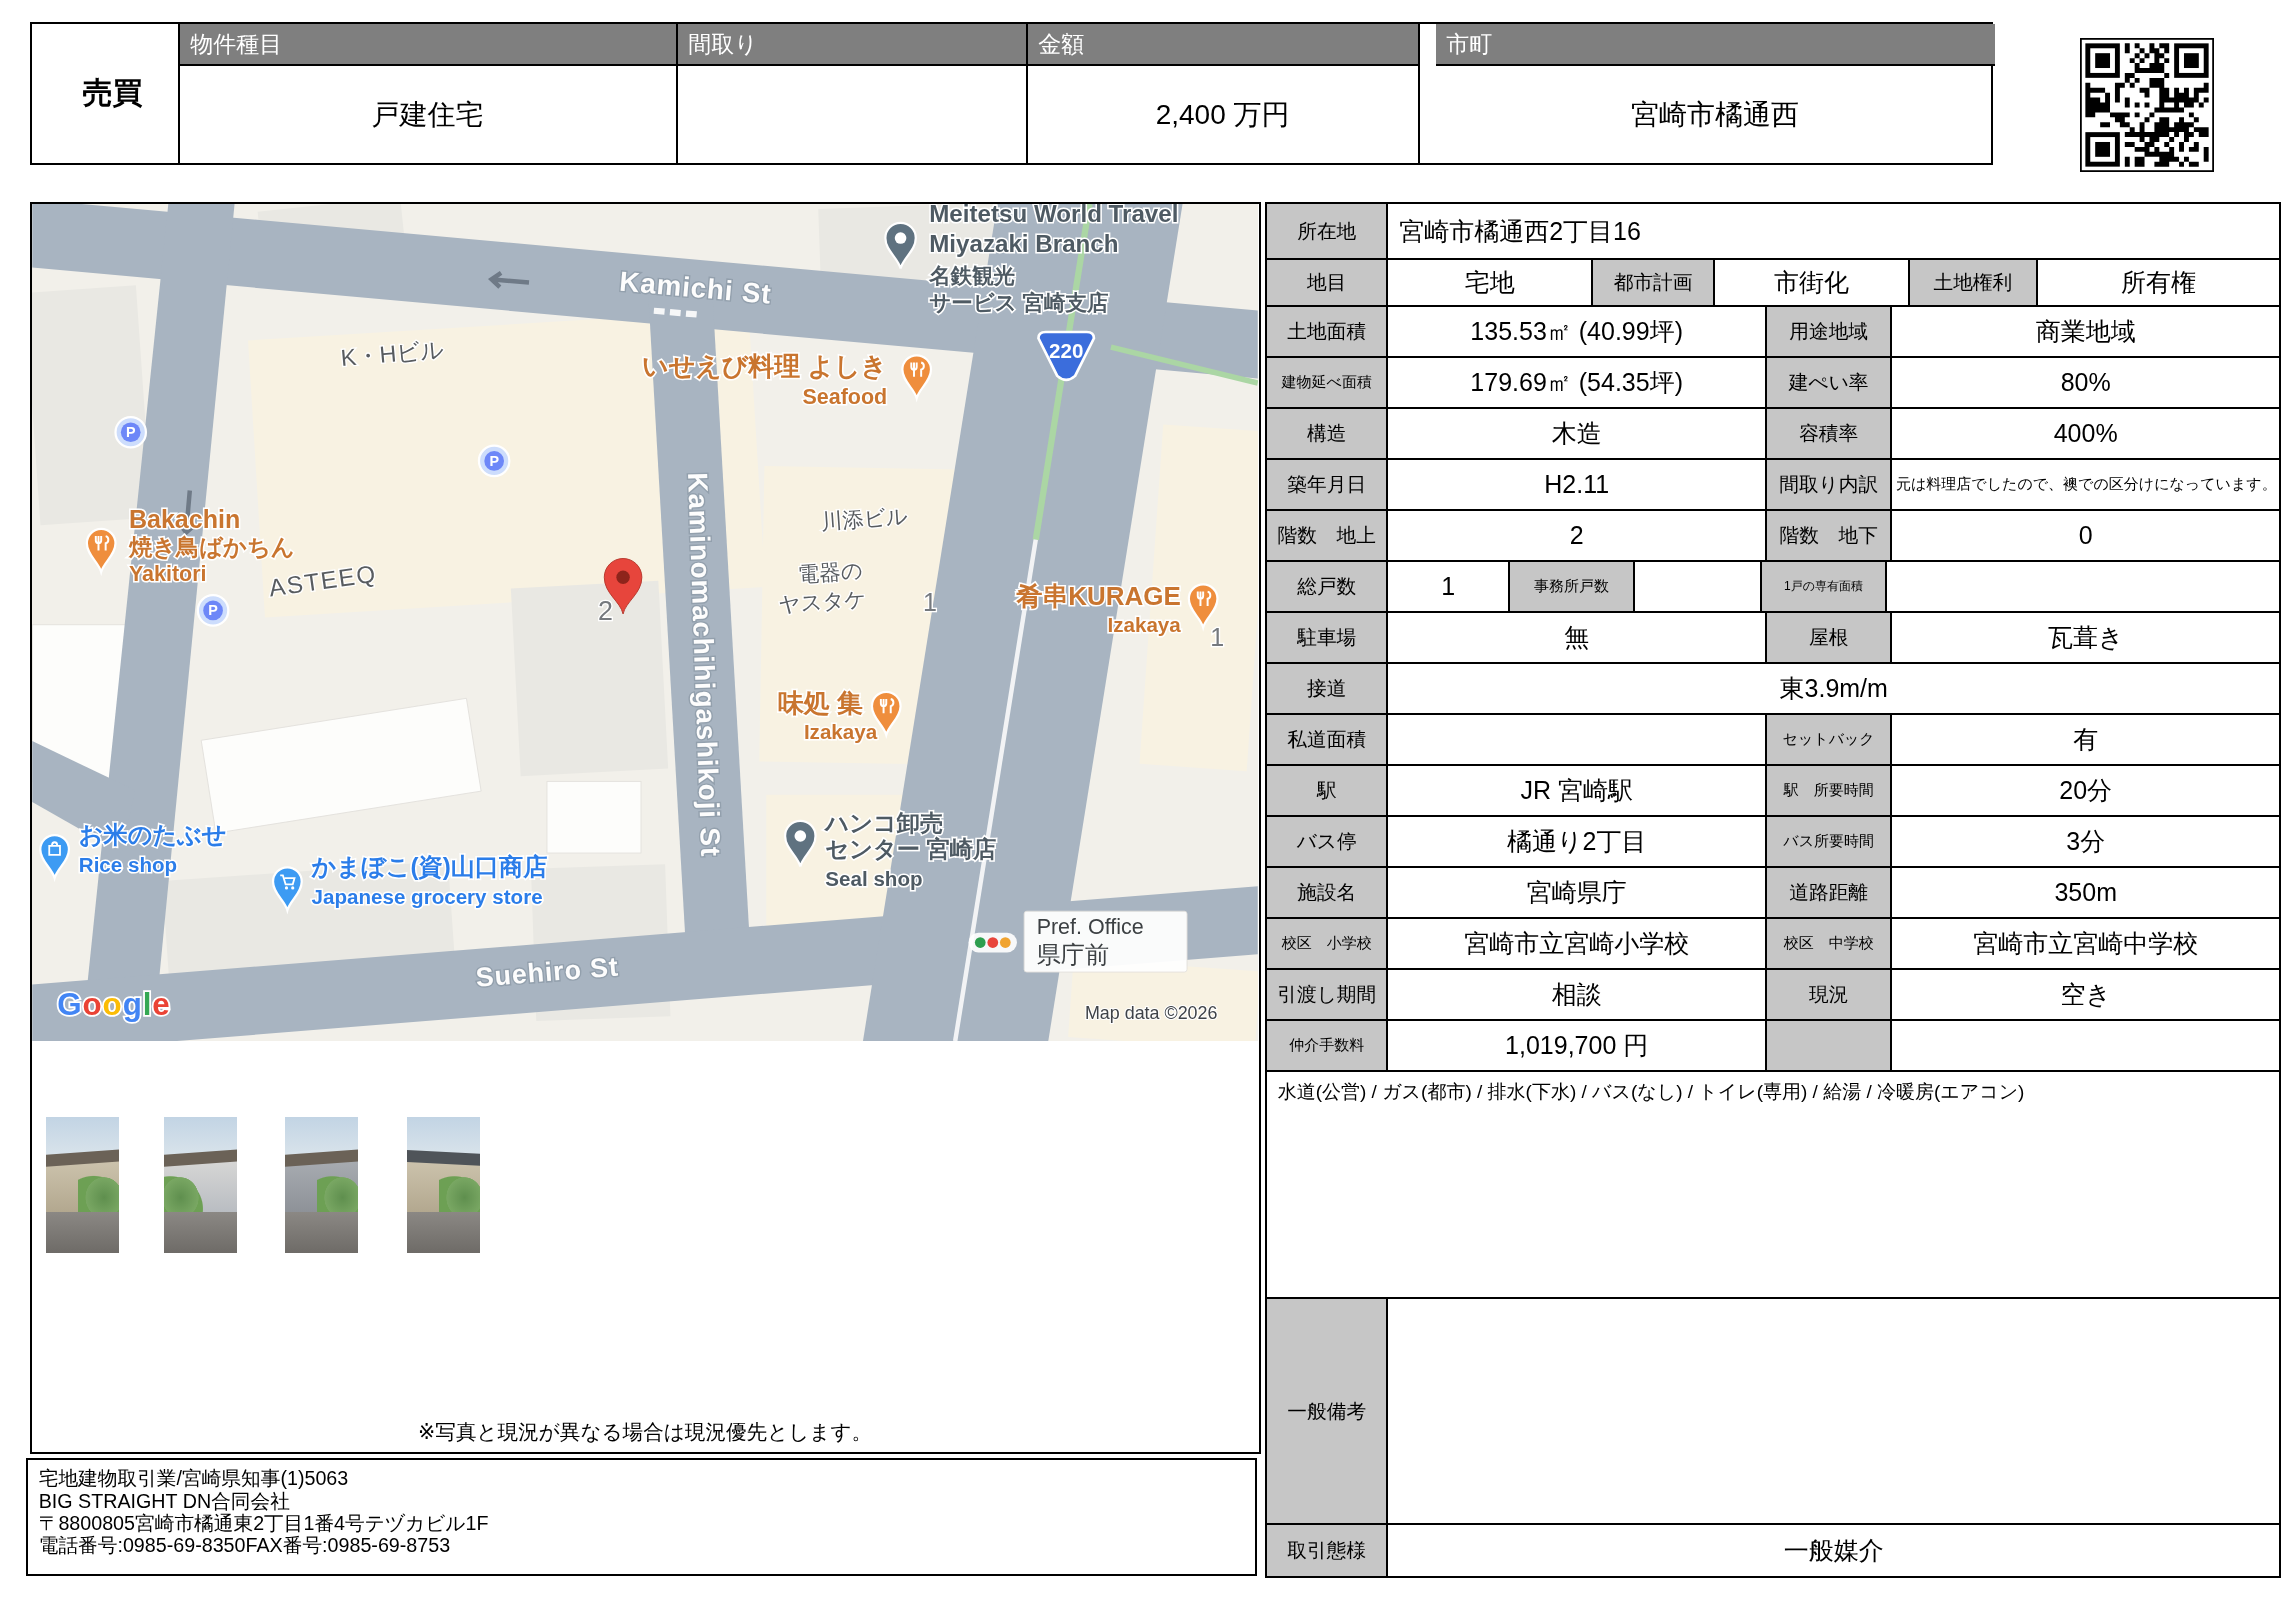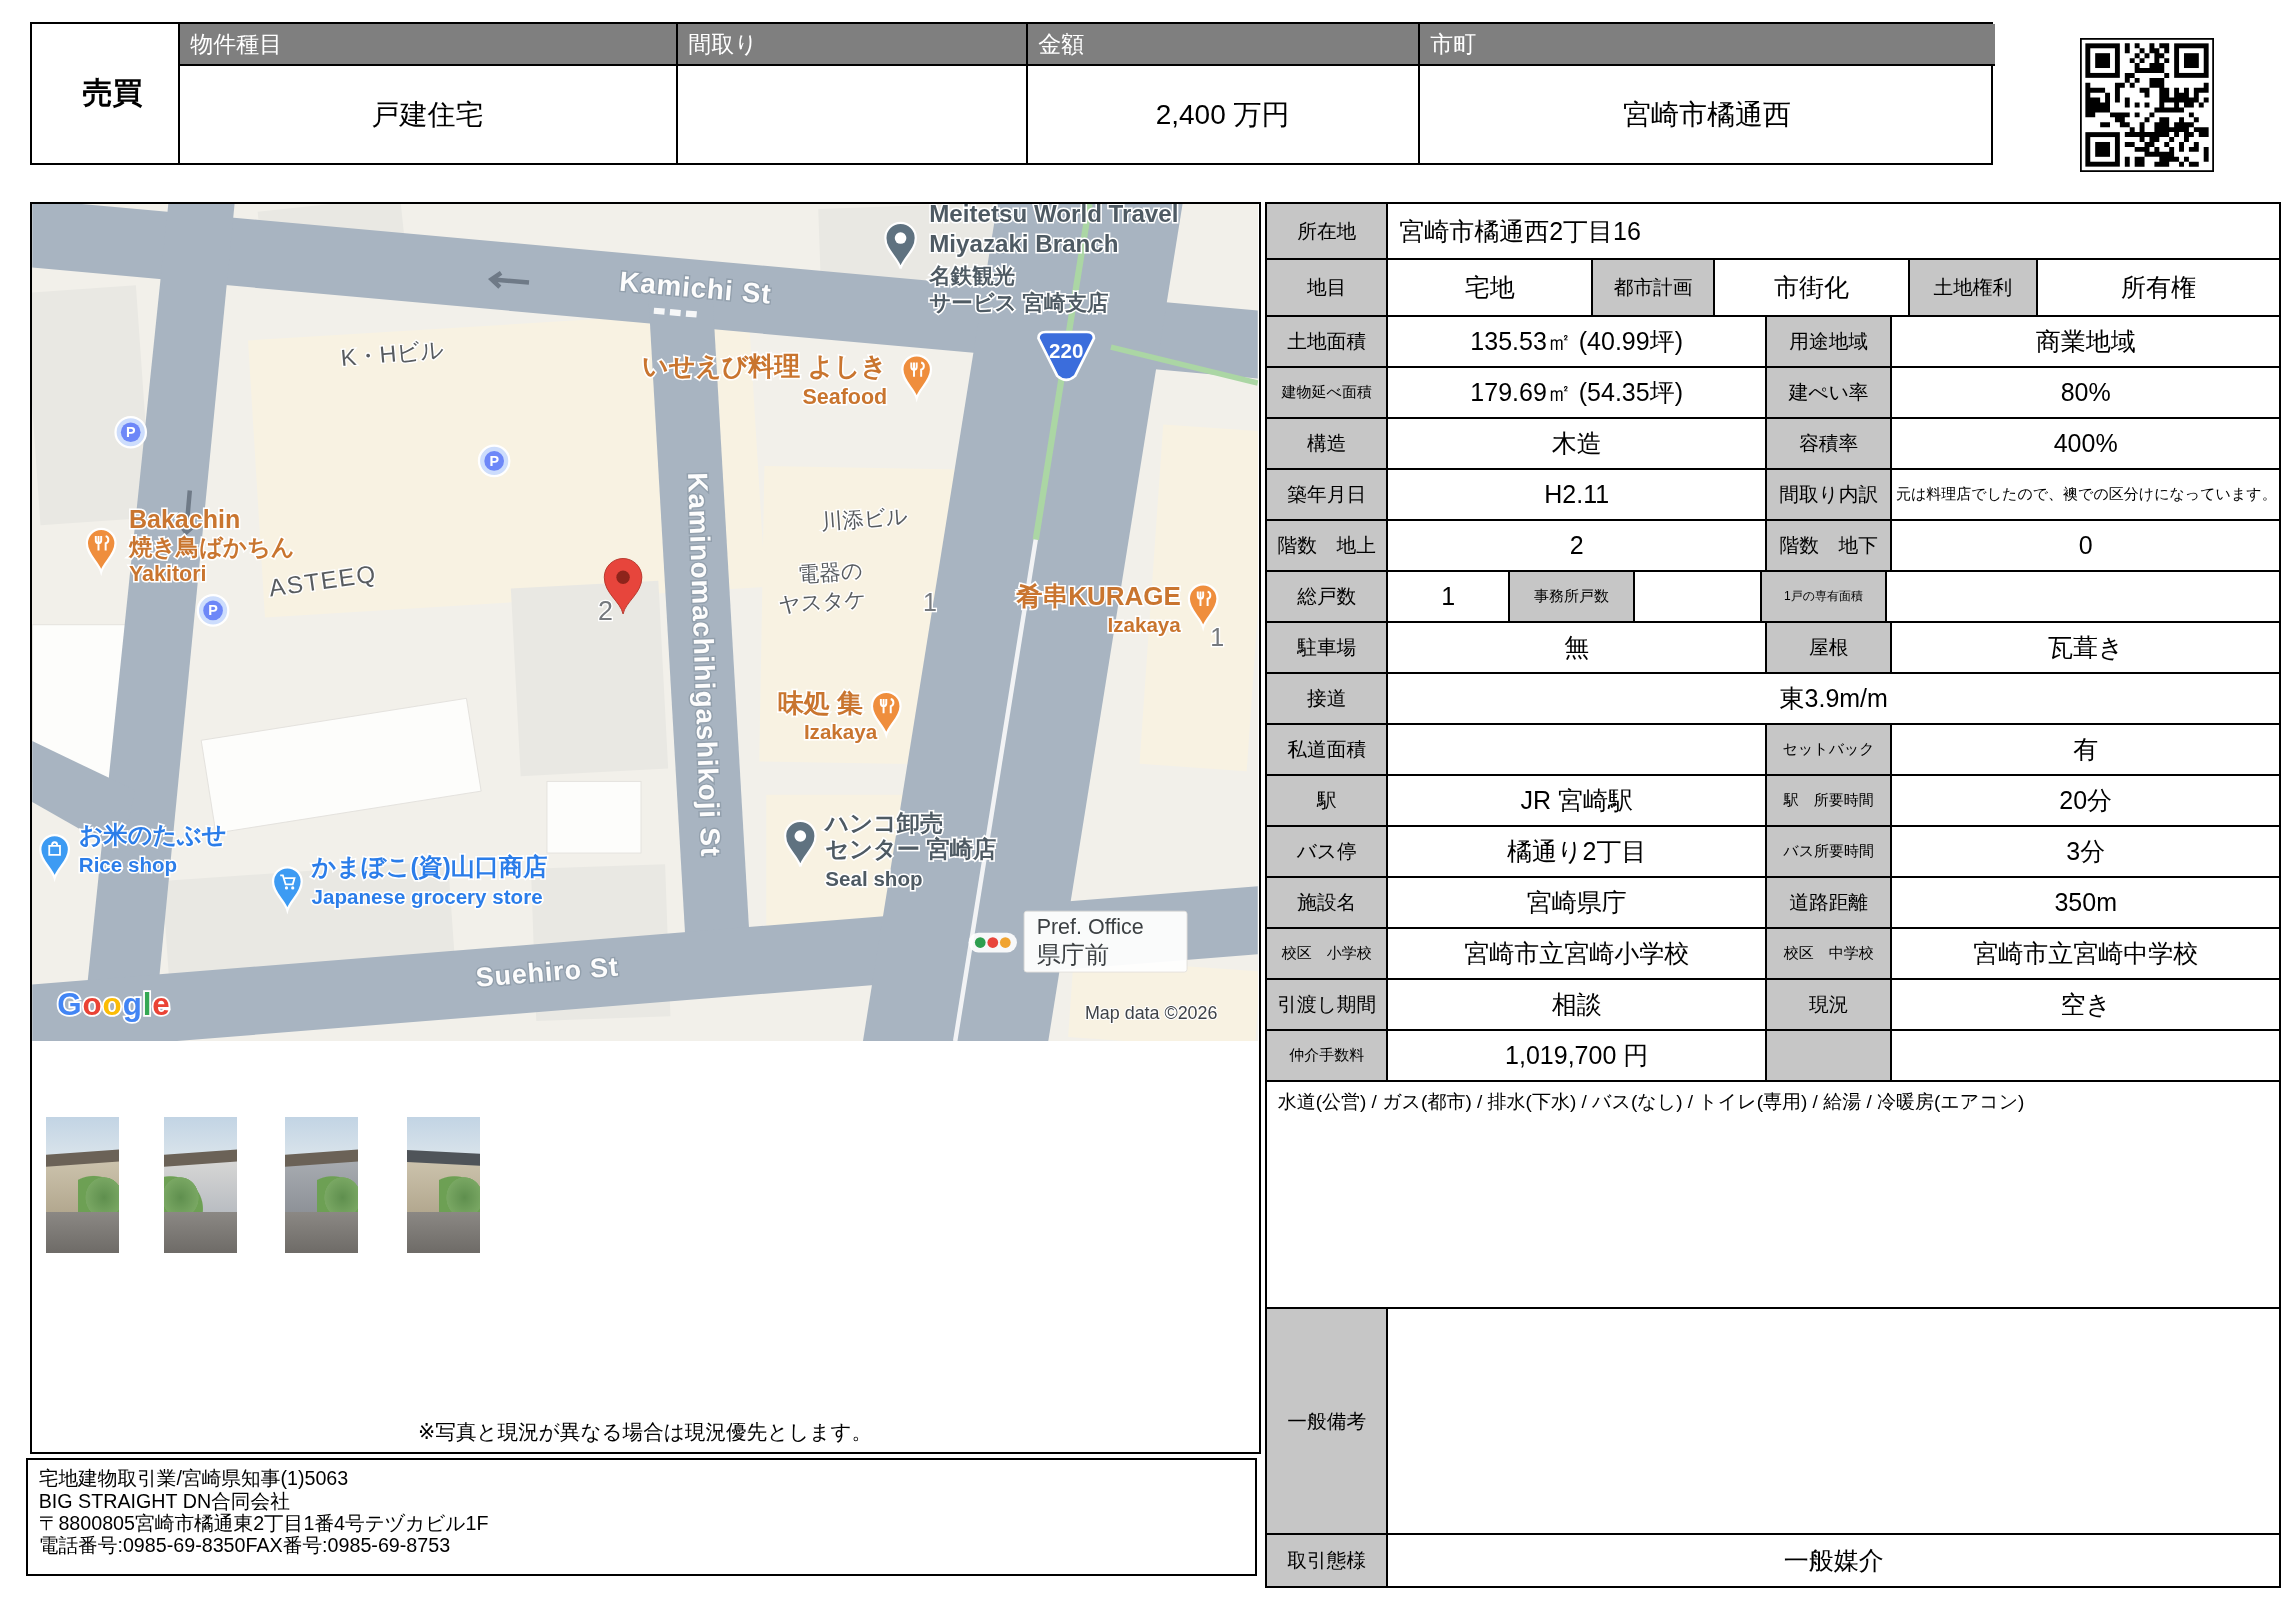--- a/index.html
+++ b/index.html
@@ -10,21 +10,21 @@
     --route-blue:#3b6ddc;
   }
   *{box-sizing:border-box;}
   body{margin:0;background:#fff;font-family:"Liberation Sans","DejaVu Sans",sans-serif;color:#000;}
   .page{position:relative;width:2293px;height:1622px;background:#fff;overflow:hidden;}
 
   
   .header-box{position:absolute;left:29.6px;top:22.4px;width:1963px;height:143px;border:2.7px solid var(--border-black);display:flex;background:#fff;}
   .deal-cell{width:148px;flex:none;border-right:2.7px solid #000;display:flex;align-items:center;justify-content:center;font-size:30px;font-weight:600;padding-left:16px;}
   .hcol{flex:none;display:flex;flex-direction:column;border-right:2.7px solid #000;}
-  .hcol:last-child{border-right:none;}
+  .hcol:last-child{border-right:none;padding-left:16px;}
   .hlabel{height:42px;flex:none;background:var(--header-gray);color:#fff;font-size:23px;display:flex;align-items:center;padding-left:10.7px;border-bottom:2.7px solid #000;}
   .hvalue{flex:1;display:flex;align-items:center;justify-content:center;font-size:28px;}
 
   
   .left-box{position:absolute;left:29.6px;top:202px;width:1231px;height:1252px;border:2.7px solid #000;background:#fff;}
   .map-wrap{position:absolute;left:0;top:0;width:1226px;height:837px;overflow:hidden;background:var(--map-bg);}
   svg{font-family:"Liberation Sans","DejaVu Sans",sans-serif;}
   .st{font-weight:bold;fill:#fdfdfd;stroke:#93a0ad;stroke-width:3.2px;paint-order:stroke;letter-spacing:1px;}
   .poi-o{fill:var(--poi-orange-text);stroke:#fff;stroke-width:3.5px;paint-order:stroke;font-weight:bold;}
   .poi-b{fill:var(--poi-blue-text);stroke:#fff;stroke-width:3.5px;paint-order:stroke;font-weight:bold;}
@@ -57,21 +57,21 @@
   .rrow:last-child{border-bottom:none;}
   .c{border-right:2.7px solid #000;display:flex;align-items:center;justify-content:center;font-size:25px;overflow:hidden;flex:none;}
   .c:last-child{border-right:none;}
   .g{background:var(--label-gray);}
   .lab{font-size:19.7px;text-align:center;}
   .lab.sm{font-size:15px;}
   .lab.xs{font-size:12px;}
   .left-al{justify-content:flex-start;padding-left:10.7px;}
   .val-sm{font-size:15px;border-radius:11px;}
   .top-al{align-items:flex-start;justify-content:flex-start;padding:7.2px 10.7px;font-size:19px;text-align:left;}
-  .h62{height:56px;} .h53{height:57px;} .h57{height:51px;} .h253{height:227px;} .h252{height:226px;}
+  .h62{height:56px;} .h53{height:47px;} .h57{height:51px;} .h253{height:227px;} .h252{height:226px;}
   .w12{width:12%;} .w88{width:88%;} .w202{width:20.2%;} .w121{width:12.1%;} .w192{width:19.2%;} .w127{width:12.7%;} .w24{width:23.8%;}
   .w374{width:37.4%;} .w124{width:12.4%;} .w383{width:38.2%;} .w125{width:12.5%;}
 
   
   .qr{position:absolute;left:2080px;top:38px;}
 </style>
 </head>
 <body>
 
 <div class="page">

